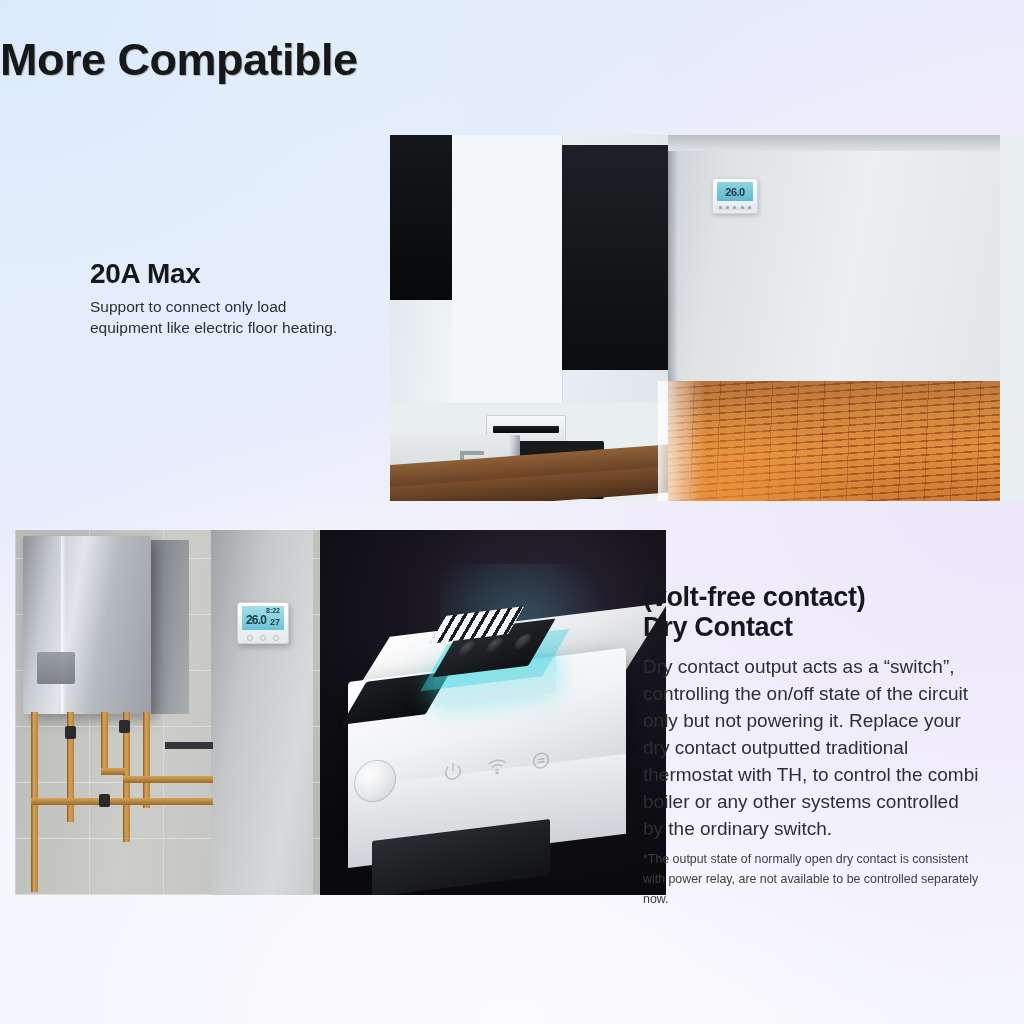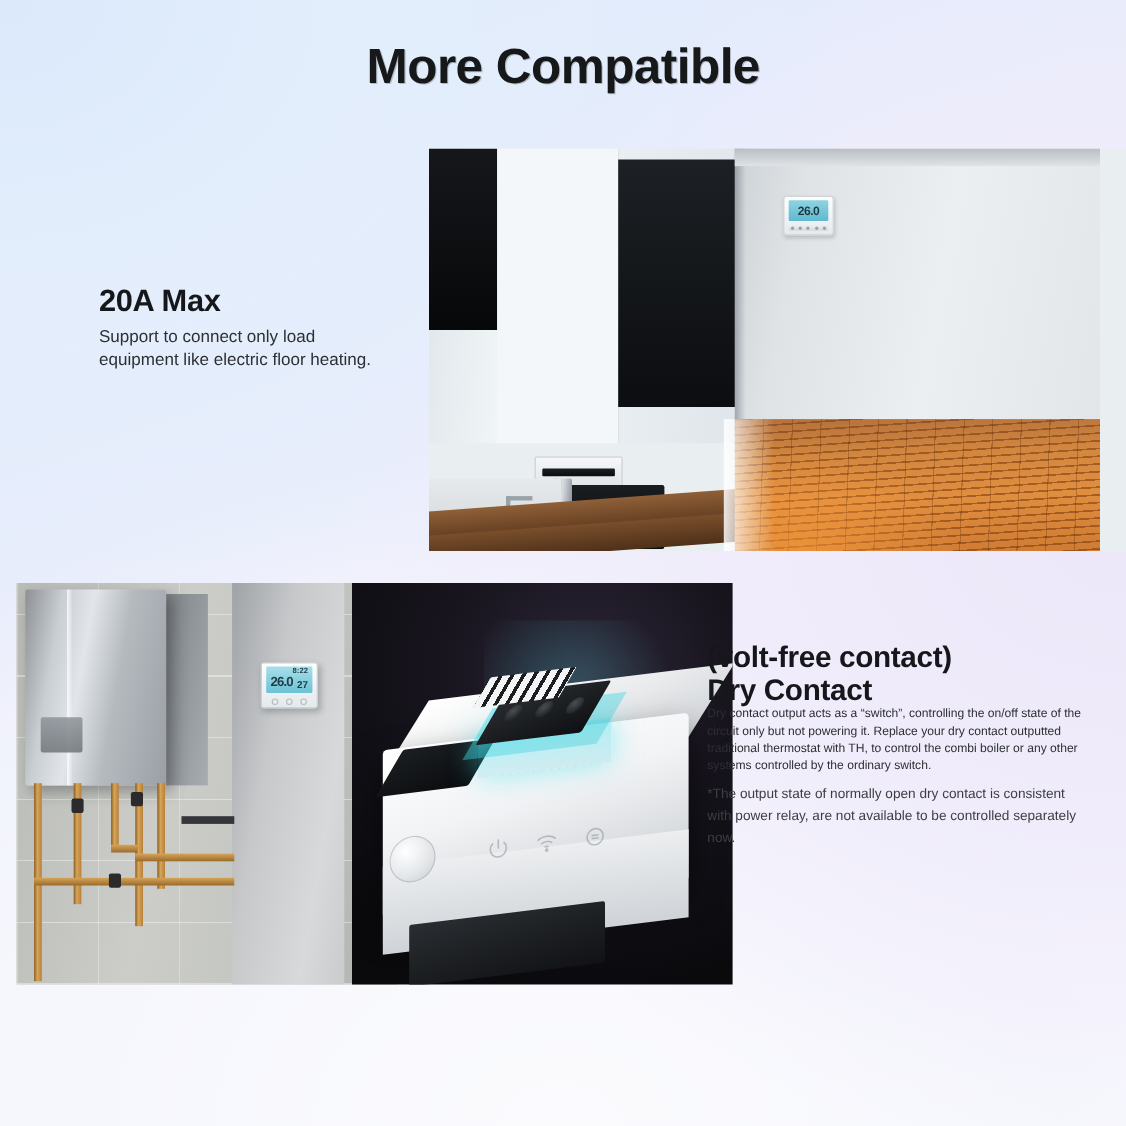--- a/index.html
+++ b/index.html
@@ -14,21 +14,21 @@
     background:
       radial-gradient(120% 90% at 0% 0%,   #dbe9fb 0%,  #e3eefc 26%, rgba(236,241,252,0) 62%),
       radial-gradient(100% 80% at 100% 46%, #ece7f9 0%, #f0ecfb 34%, rgba(243,241,252,0) 70%),
       radial-gradient(110% 80% at 50% 100%, #fbfbfe 0%, #f6f7fd 40%, rgba(246,247,253,0) 75%),
       linear-gradient(160deg, #dde9fb 0%, #eceefb 45%, #f7f8fd 72%, #fdfdff 100%);
   }
 
   
   .title{
     position:absolute;left:0;right:0;top:34px;
-    text-align:center;
+    text-align:left;
     font-size:45px;font-weight:bold;letter-spacing:-0.5px;
     color:#17181a;
     text-shadow:1px 1px 0 rgba(0,0,0,.22);
   }
 
   
   .photo{position:absolute;overflow:hidden;background:#111;padding-left:48px;}
 
   
   #kitchen{left:390px;top:135px;width:610px;height:366px;background:#e9eef1;}
@@ -160,21 +160,21 @@
     background:linear-gradient(180deg,rgba(70,225,235,.42),rgba(40,190,210,.18));
     transform:skewY(-7deg);box-shadow:0 0 26px rgba(70,225,235,.55);}
 
   
   .blk{position:absolute;}
   #blk20a{left:90px;top:258px;width:250px;}
   #blkdry{left:643px;top:582px;width:340px;}
   .h2{font-size:28px;font-weight:bold;color:#15171a;letter-spacing:-.3px;line-height:1.12;}
   #blkdry .h2{font-size:27px;}
   .body{font-size:15.5px;color:#2c2f33;line-height:1.36;margin-top:7px;}
-  #blkdry .body{font-size:11px;line-height:1.42;margin-top:0;}
+  #blkdry .body{font-size:19px;line-height:1.42;margin-top:12px;}
   .note{font-size:12.4px;color:#3b3e42;line-height:1.62;margin-top:6px;}
 </style>
 </head>
 <body>
 
 <div class="page">
 
   <div class="title">More Compatible</div>
 
   <div class="photo" id="kitchen">

